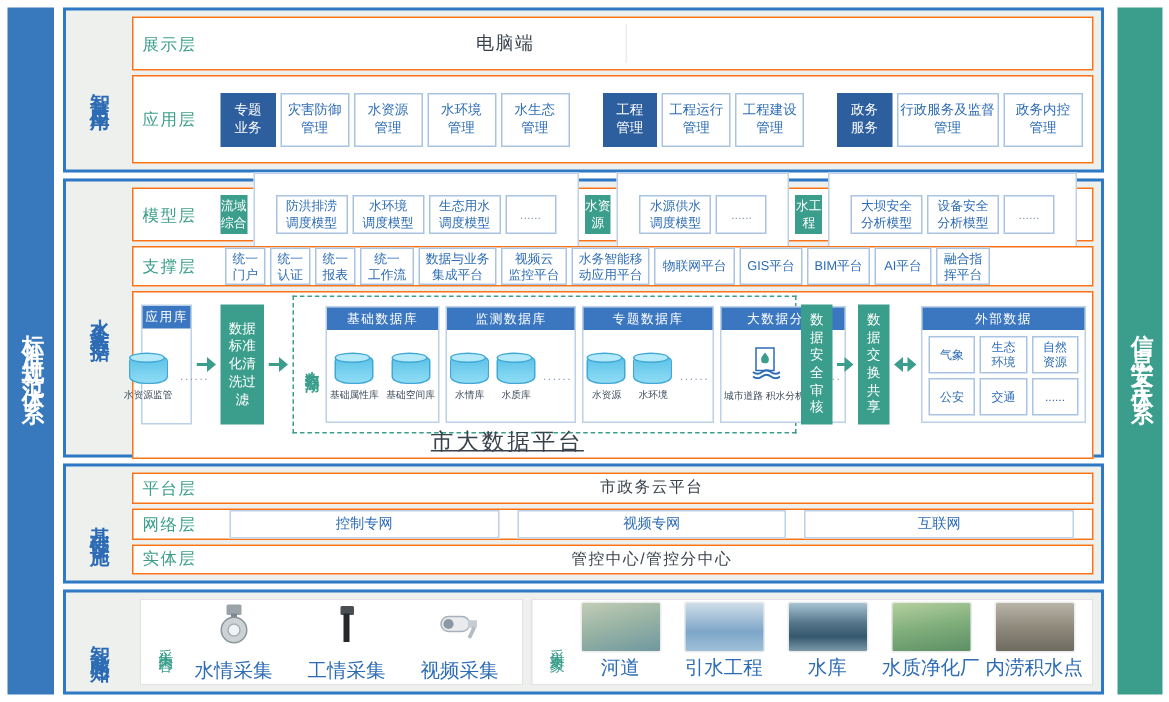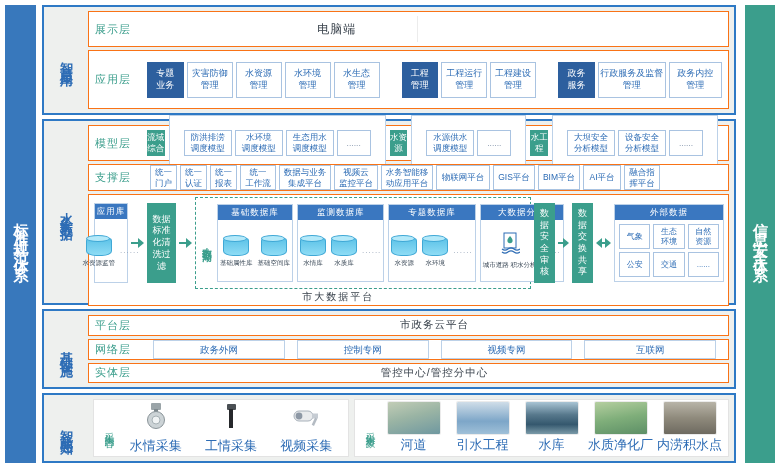--- a/index.html
+++ b/index.html
@@ -62,21 +62,21 @@
   .dots{color:#8a9ab0;font-size:8px;letter-spacing:1px;}
   .vgreen{box-sizing:border-box;background:#3b9e8c;color:#fff;font-size:9px;line-height:1.3;height:80px;display:flex;align-items:center;justify-content:center;text-align:center;white-space:pre-line;flex:0 0 auto;}
   .vgreen.clean{width:29px;padding:0 4px;}
   .vgreen.narrow{width:21px;padding:0 4px;}
   .lake{box-sizing:border-box;border:1px dashed #3b9e8c;background:#fff;height:92px;display:flex;align-items:center;gap:4px;padding:4px;flex:1;min-width:0;}
   .lake .dbbox{height:78px;}
   .lake-label{color:#3b9e8c;font-size:9.5px;font-weight:bold;letter-spacing:2px;flex:0 0 12px;}
   .ext-grid{flex:1;display:grid;grid-template-columns:repeat(3,1fr);gap:3px;padding:4px;}
   .ext-item{border:1px solid #a9c3e1;color:#2d6cb5;font-size:8px;line-height:1.2;display:flex;align-items:center;justify-content:center;text-align:center;white-space:pre-line;min-height:20px;}
   .arrow-ic{flex:0 0 auto;display:flex;align-items:center;}
-  .caption{position:absolute;bottom:1px;left:39%;transform:translateX(-50%);font-size:10px;color:#39424c;letter-spacing:2px;}
+  .caption{position:absolute;bottom:1px;left:39%;transform:translateX(-50%);font-size:15px;color:#39424c;letter-spacing:2px;text-decoration:underline;}
   
   .thin-row{height:22px;}
   .center-val{flex:1;text-align:center;font-size:10.5px;color:#39424c;letter-spacing:1px;}
   .net-box{flex:1;border:1px solid #bcd1e8;background:#fff;color:#2d6cb5;font-size:9.5px;height:17px;line-height:17px;text-align:center;margin:0 6px;}
   
   .percep-body{flex-direction:row;gap:5px;padding:4px 5px;}
   .pbox{background:#fff;border:1px solid #e3e3e3;display:flex;align-items:center;padding:2px 6px;gap:4px;}
   .pbox .vlabel{color:#3b9e8c;font-size:10px;letter-spacing:2px;flex:0 0 16px;}
   .pbox.content{flex:0 0 242px;}
   .pbox.objects{flex:1;min-width:0;}
@@ -340,21 +340,20 @@
       <div class="sec-label">
         <span class="vtext">基础设施</span>
       </div>
       <div class="sec-body">
         <div class="row thin-row">
           <span class="layer">平台层</span>
           <span class="center-val">市政务云平台</span>
         </div>
         <div class="row thin-row">
           <span class="layer">网络层</span>
-          <span class="net-box">政务外网</span>
           <span class="net-box">控制专网</span>
           <span class="net-box">视频专网</span>
           <span class="net-box">互联网</span>
         </div>
         <div class="row thin-row">
           <span class="layer">实体层</span>
           <span class="center-val">管控中心/管控分中心</span>
         </div>
       </div>
     </div>

